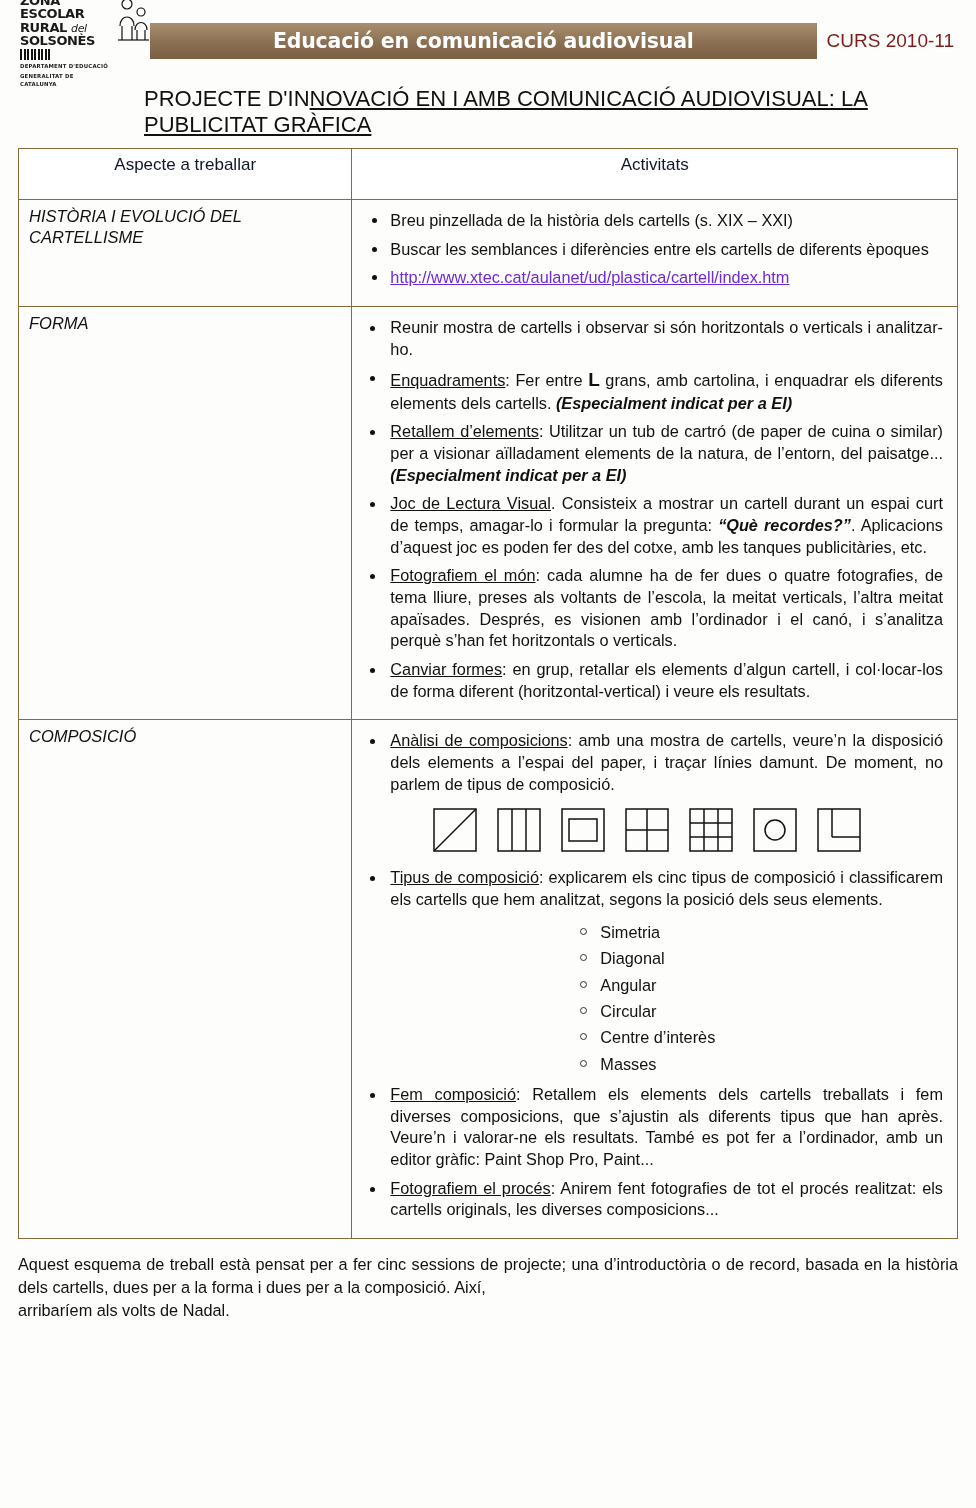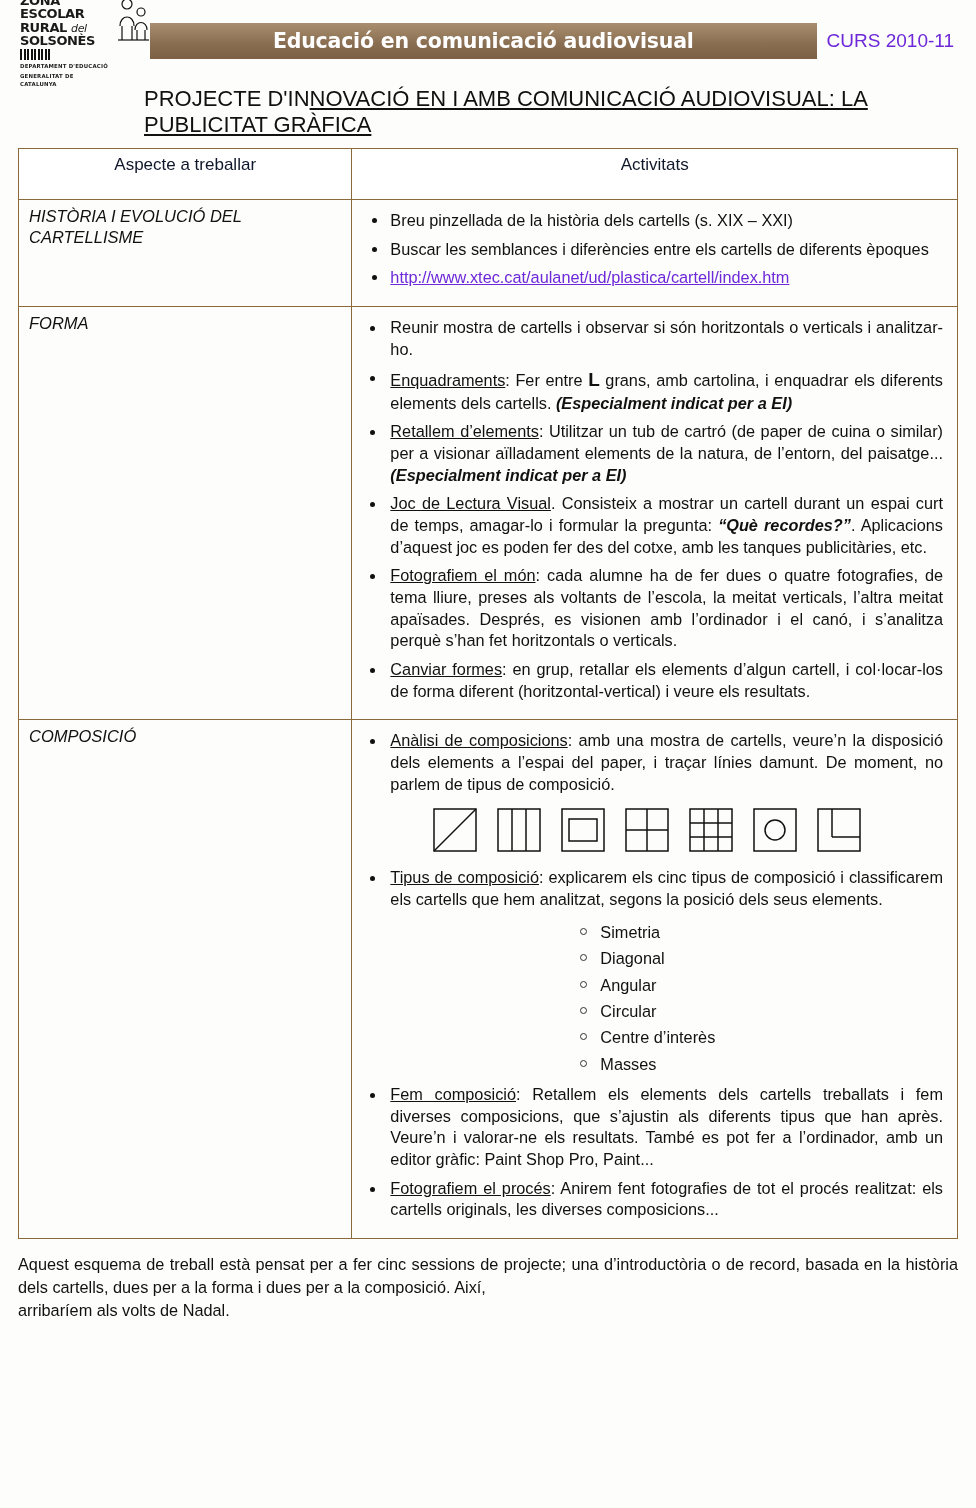--- a/index.html
+++ b/index.html
@@ -94,21 +94,21 @@
   .banner-title {
     color: #ffffff;
     font-size: 20.5px;
     font-weight: bold;
     font-family: "DejaVu Sans", sans-serif;
     letter-spacing: -0.2px;
   }
   .course {
     flex: 0 0 auto;
     font-size: 19px;
-    color: #6d28d9;
+    color: #7f1d1d;
     padding-right: 4px;
     white-space: nowrap;
   }
 
   
   .subtitle-row {
     padding: 8px 0 10px 126px;
     font-size: 22px;
     color: #111;
   }

